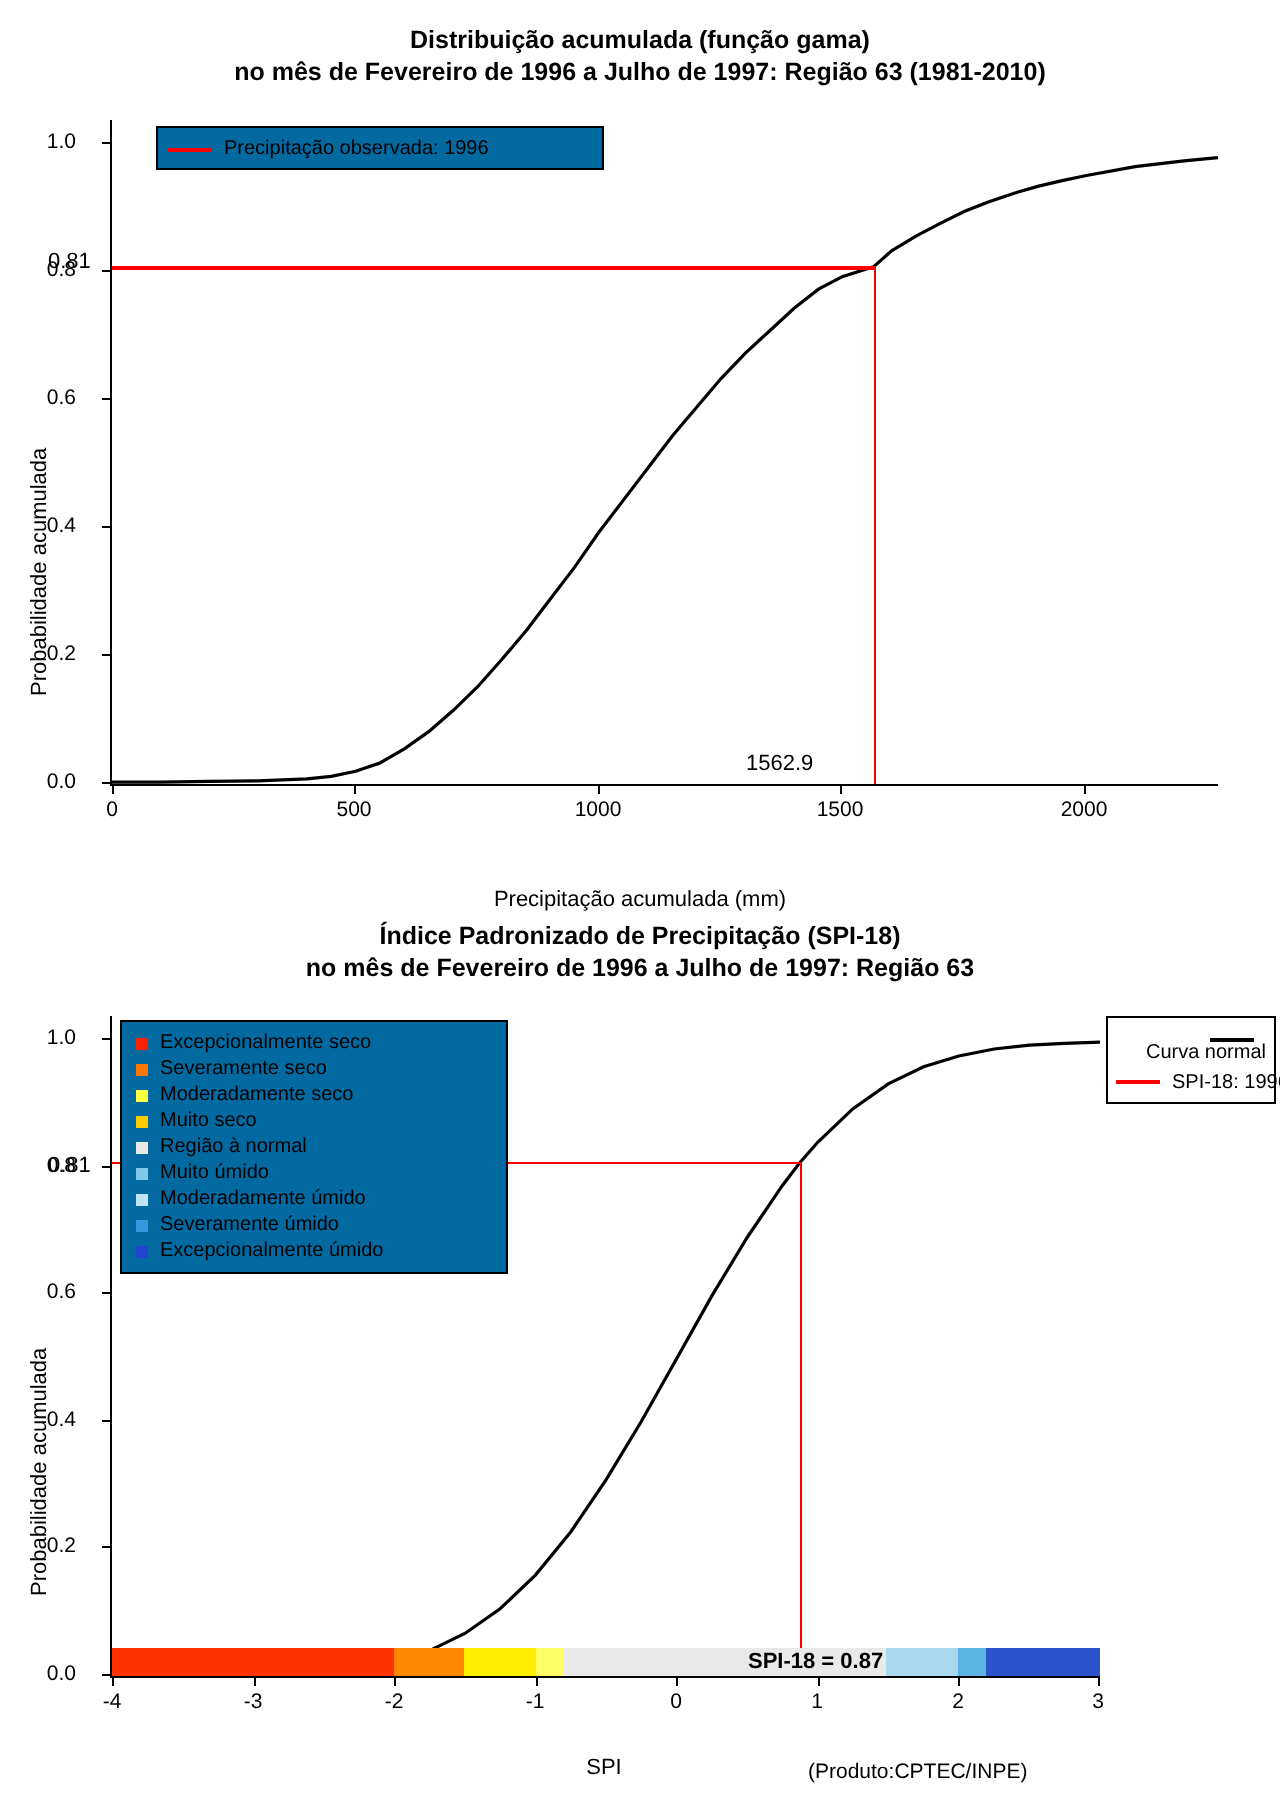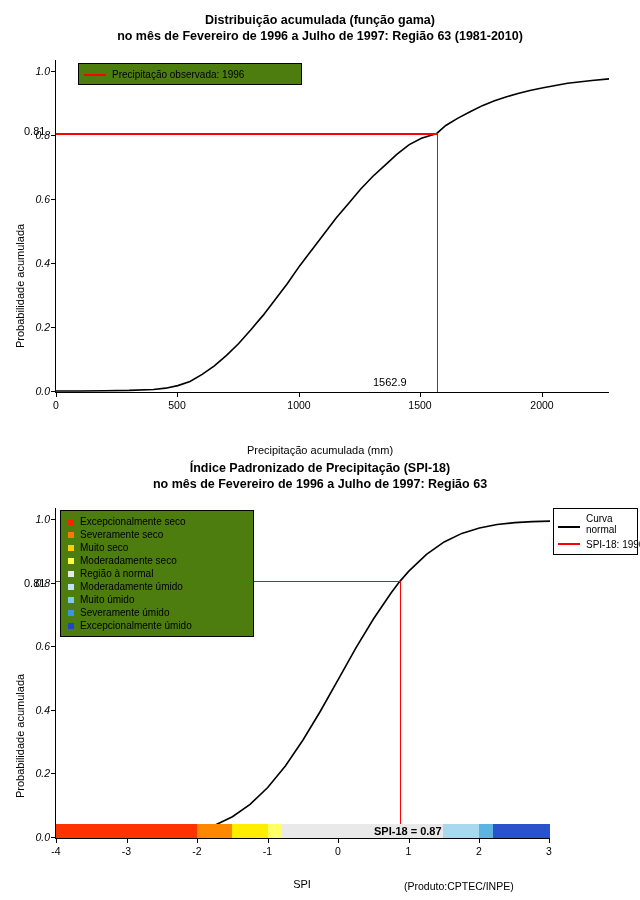--- a/index.html
+++ b/index.html
@@ -53,26 +53,25 @@
     position: absolute;
     width: 640px;
     left: 0;
     text-align: center;
     font-size: 11px;
   }
 
   .tick-y {
     position: absolute;
     right: 100%;
-    margin-right: 6px;
+    margin-right: 18px;
     font-size: 10.5px;
     text-align: left;
     white-space: nowrap;
     transform: translateY(-50%);
-    font-style: italic;
   }
   .tick-y-mark {
     position: absolute;
     right: 100%;
     width: 5px;
     height: 1px;
     background: #000;
   }
   .tick-x {
     position: absolute;
@@ -101,21 +100,21 @@
   .guide-v { width: 1.4px; }
 
   .annot {
     position: absolute;
     font-size: 10.5px;
     white-space: nowrap;
   }
 
   .legend-box {
     position: absolute;
-    background: #4d7c0f;
+    background: #0369a1;
     border: 1px solid #000;
     font-size: 10px;
     padding: 4px 6px 4px 5px;
     box-sizing: border-box;
   }
   .legend-row {
     display: flex;
     align-items: center;
     height: 13px;
     white-space: nowrap;
@@ -294,52 +293,52 @@
     <div class="legend-box" style="left:4px; top:2px; width:194px;">
       <div class="legend-row">
         <span class="legend-dot" style="background:#ff2200;"></span>
         <span class="legend-label">Excepcionalmente seco</span>
       </div>
       <div class="legend-row">
         <span class="legend-dot" style="background:#ff7700;"></span>
         <span class="legend-label">Severamente seco</span>
       </div>
       <div class="legend-row">
+        <span class="legend-dot" style="background:#ffff44;"></span>
+        <span class="legend-label">Moderadamente seco</span>
+      </div>
+      <div class="legend-row">
         <span class="legend-dot" style="background:#ffcc00;"></span>
         <span class="legend-label">Muito seco</span>
       </div>
       <div class="legend-row">
-        <span class="legend-dot" style="background:#ffff44;"></span>
-        <span class="legend-label">Moderadamente seco</span>
-      </div>
-      <div class="legend-row">
         <span class="legend-dot" style="background:#e8e8e8;"></span>
         <span class="legend-label">Região à normal</span>
       </div>
       <div class="legend-row">
+        <span class="legend-dot" style="background:#7fc8ea;"></span>
+        <span class="legend-label">Muito úmido</span>
+      </div>
+      <div class="legend-row">
         <span class="legend-dot" style="background:#bfe4f5;"></span>
         <span class="legend-label">Moderadamente úmido</span>
       </div>
       <div class="legend-row">
-        <span class="legend-dot" style="background:#7fc8ea;"></span>
-        <span class="legend-label">Muito úmido</span>
-      </div>
-      <div class="legend-row">
         <span class="legend-dot" style="background:#3399dd;"></span>
         <span class="legend-label">Severamente úmido</span>
       </div>
       <div class="legend-row">
         <span class="legend-dot" style="background:#2244cc;"></span>
         <span class="legend-label">Excepcionalmente úmido</span>
       </div>
     </div>
   </div>
 
   <div class="legend-right" style="left:553px; top:58px; width:85px;">
-    <div class="legend-row multiline" style="height:auto; align-items:center;">
+    <div class="legend-row multiline" style="height:auto; align-items:flex-end;flex-direction:column;">
       <span class="legend-line" style="background:#000000; margin-top:6px;"></span>
       <span class="legend-label" style="white-space:normal;">Curva normal</span>
     </div>
     <div class="legend-row" style="margin-top:3px;">
       <span class="legend-line" style="background:#ff0000;"></span>
       <span class="legend-label">SPI-18: 1996</span>
     </div>
   </div>
 
   <div class="xlabel" style="top:428px; width:494px; left:55px;">SPI</div>

